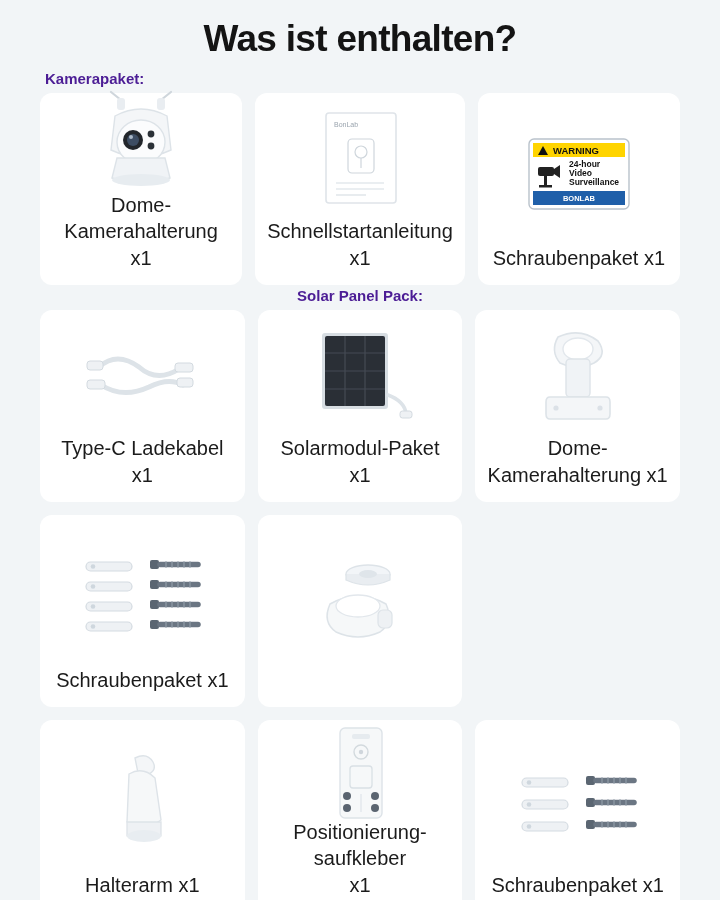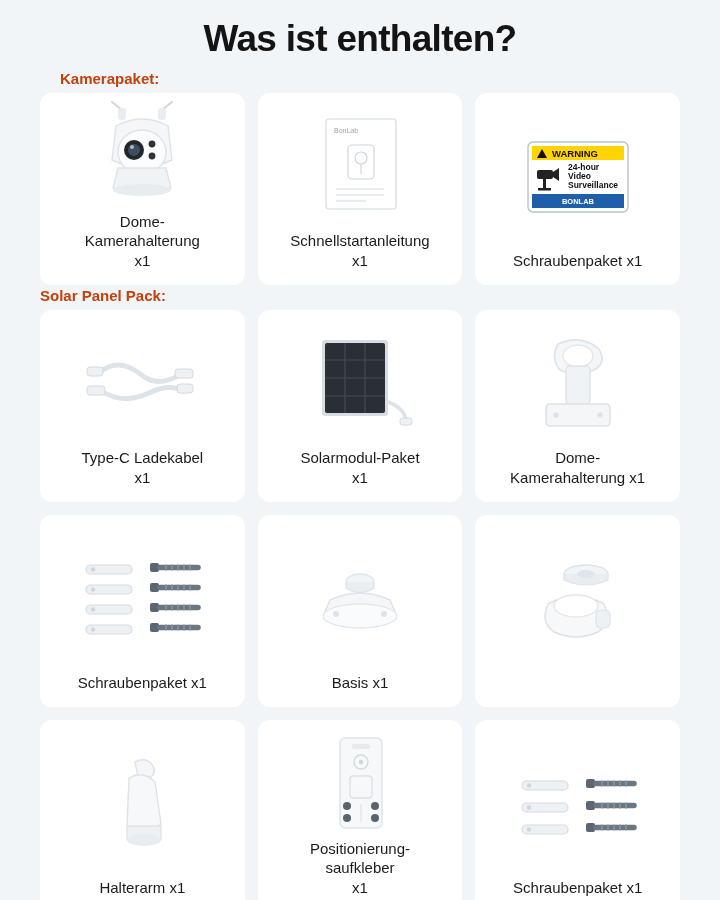--- a/index.html
+++ b/index.html
@@ -23,24 +23,25 @@
     font-size: 37px;
     font-weight: 800;
     letter-spacing: -0.7px;
     padding-top: 18px;
     padding-bottom: 6px;
     color: #141414;
   }
   .section-label {
     font-size: 15px;
     font-weight: 700;
-    color: #c2410c;
-    margin: 4px 0 6px 20px;
+    color: #4c1d95;
+    margin: 4px 0 6px 5px;
   }
   .section-label.center {
+    text-align: center;
     margin-left: 0;
     margin-top: 2px;
   }
   .grid {
     display: grid;
     grid-template-columns: repeat(3, 1fr);
     gap: 13px;
   }
   .card {
     background: #ffffff;
@@ -54,21 +55,21 @@
   }
   .art {
     flex: 1;
     width: 100%;
     display: flex;
     align-items: center;
     justify-content: center;
     min-height: 0;
   }
   .caption {
-    font-size: 15px;
+    font-size: 20px;
     line-height: 1.32;
     text-align: center;
     color: #1b1b1b;
     padding: 0 4px 2px;
     white-space: pre-line;
   }
   svg { display: block; }
 </style>
 </head>
 <body>
@@ -248,33 +249,20 @@
               <path d="M94 35 l0 7 M100 35 l0 7 M106 35 l0 7 M112 35 l0 7 M118 35 l0 7"></path>
               <path d="M94 55 l0 7 M100 55 l0 7 M106 55 l0 7 M112 55 l0 7 M118 55 l0 7"></path>
               <path d="M94 75 l0 7 M100 75 l0 7 M106 75 l0 7 M112 75 l0 7 M118 75 l0 7"></path>
             </g>
           </g>
         </svg>
       </div>
       <div class="caption">Schraubenpaket x1</div>
     </div>
 
-    <div class="card">
-      <div class="art">
-        <svg width="120" height="86" viewBox="0 0 120 86">
-          <ellipse cx="60" cy="26" rx="14" ry="8" fill="#f2f5f8" stroke="#dde3e8" stroke-width="1.3"></ellipse>
-          <path d="M46 26 v6 q14 9 28 0 v-6" fill="#eaeef2" stroke="#dde3e8" stroke-width="1.3"></path>
-          <path d="M30 44 q30 -14 60 0 l6 14 q-36 16 -72 0 z" fill="#f4f6f8" stroke="#dde3e8" stroke-width="1.4"></path>
-          <ellipse cx="60" cy="60" rx="37" ry="12" fill="#fafbfc" stroke="#e2e7ec" stroke-width="1.3"></ellipse>
-          <circle cx="36" cy="58" r="3" fill="#dde3e8"></circle>
-          <circle cx="84" cy="58" r="3" fill="#dde3e8"></circle>
-        </svg>
-      </div>
-      <div class="caption">Basis  x1</div>
-    </div>
 
     <div class="card">
       <div class="art">
         <svg width="120" height="100" viewBox="0 0 120 100">
           <ellipse cx="68" cy="14" rx="22" ry="9" fill="#f2f5f8" stroke="#dde3e8" stroke-width="1.3"></ellipse>
           <path d="M46 14 v6 q22 10 44 0 v-6" fill="#e9edf1" stroke="#dde3e8" stroke-width="1.2"></path>
           <ellipse cx="68" cy="14" rx="9" ry="4" fill="#dfe5ea"></ellipse>
           <path d="M30 44 q28 -16 56 0 q8 18 -6 28 q-22 10 -44 0 q-14 -10 -6 -28 z" fill="#f6f8f9" stroke="#dde3e8" stroke-width="1.5"></path>
           <ellipse cx="58" cy="46" rx="22" ry="11" fill="#ffffff" stroke="#e2e7ec" stroke-width="1.3"></ellipse>
           <rect x="78" y="50" width="14" height="18" rx="5" fill="#eef1f4" stroke="#dde3e8" stroke-width="1.2"></rect>

